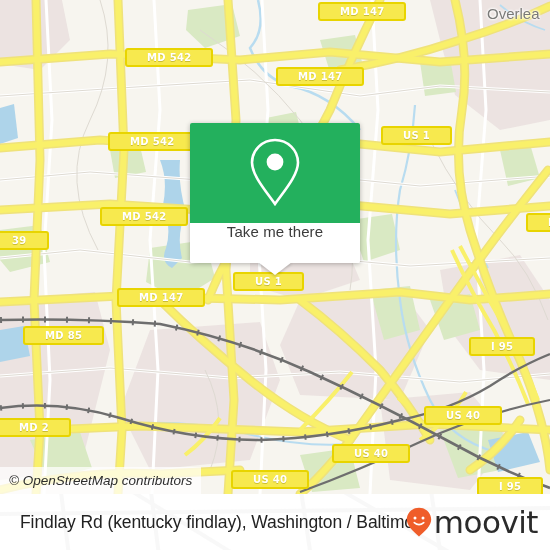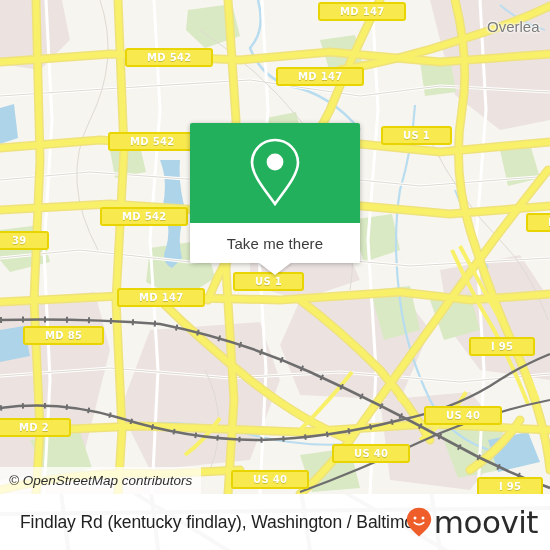--- a/index.html
+++ b/index.html
@@ -91,21 +91,21 @@
     justify-content: center;
   }
   #popup-footer {
     position: absolute;
     left: 0; top: 100px;
     width: 170px;
     height: 40px;
     background: #ffffff;
     border-radius: 0 0 2px 2px;
     display: flex;
-    align-items: center;
+    align-items: flex-start;
     justify-content: center;
   }
   #popup-label {
     color: #3b3b3b;
     font-family: "Liberation Sans", sans-serif;
     font-size: 15px;
     letter-spacing: 0.1px;
   }
   #popup-tail {
     position: absolute;
@@ -332,21 +332,21 @@
         <div class="shield" style="left: 23px; top: 326px;">MD 85</div>
         <div class="shield" style="left: 469px; top: 337px;">I 95</div>
         <div class="shield" style="left: -3px; top: 418px;">MD 2</div>
         <div class="shield" style="left: 424px; top: 406px;">US 40</div>
         <div class="shield" style="left: 332px; top: 444px;">US 40</div>
         <div class="shield" style="left: 231px; top: 470px;">US 40</div>
         <div class="shield" style="left: 477px; top: 477px;">I 95</div>
       </div>
 
     <div id="place-layer">
-        <div class="place-label" style="left: 487px; top: 18px;">Overlea</div>
+        <div class="place-label" style="left: 487px; top: 5px;">Overlea</div>
       </div>
 
     <div id="popup">
       <div id="popup-body" style="background: rgb(35, 176, 93);">
         <svg width="58" height="74" viewBox="0 0 58 74">
           <path d="M29 4 C16.3 4 6 14.1 6 26.6 C6 39 19 54 29 68 C39 54 52 39 52 26.6 C52 14.1 41.7 4 29 4 Z" fill="none" stroke="#ffffff" stroke-width="2.6"></path>
           <circle cx="29" cy="26" r="8.4" fill="#ffffff"></circle>
         </svg>
       </div>
       <div id="popup-footer">

